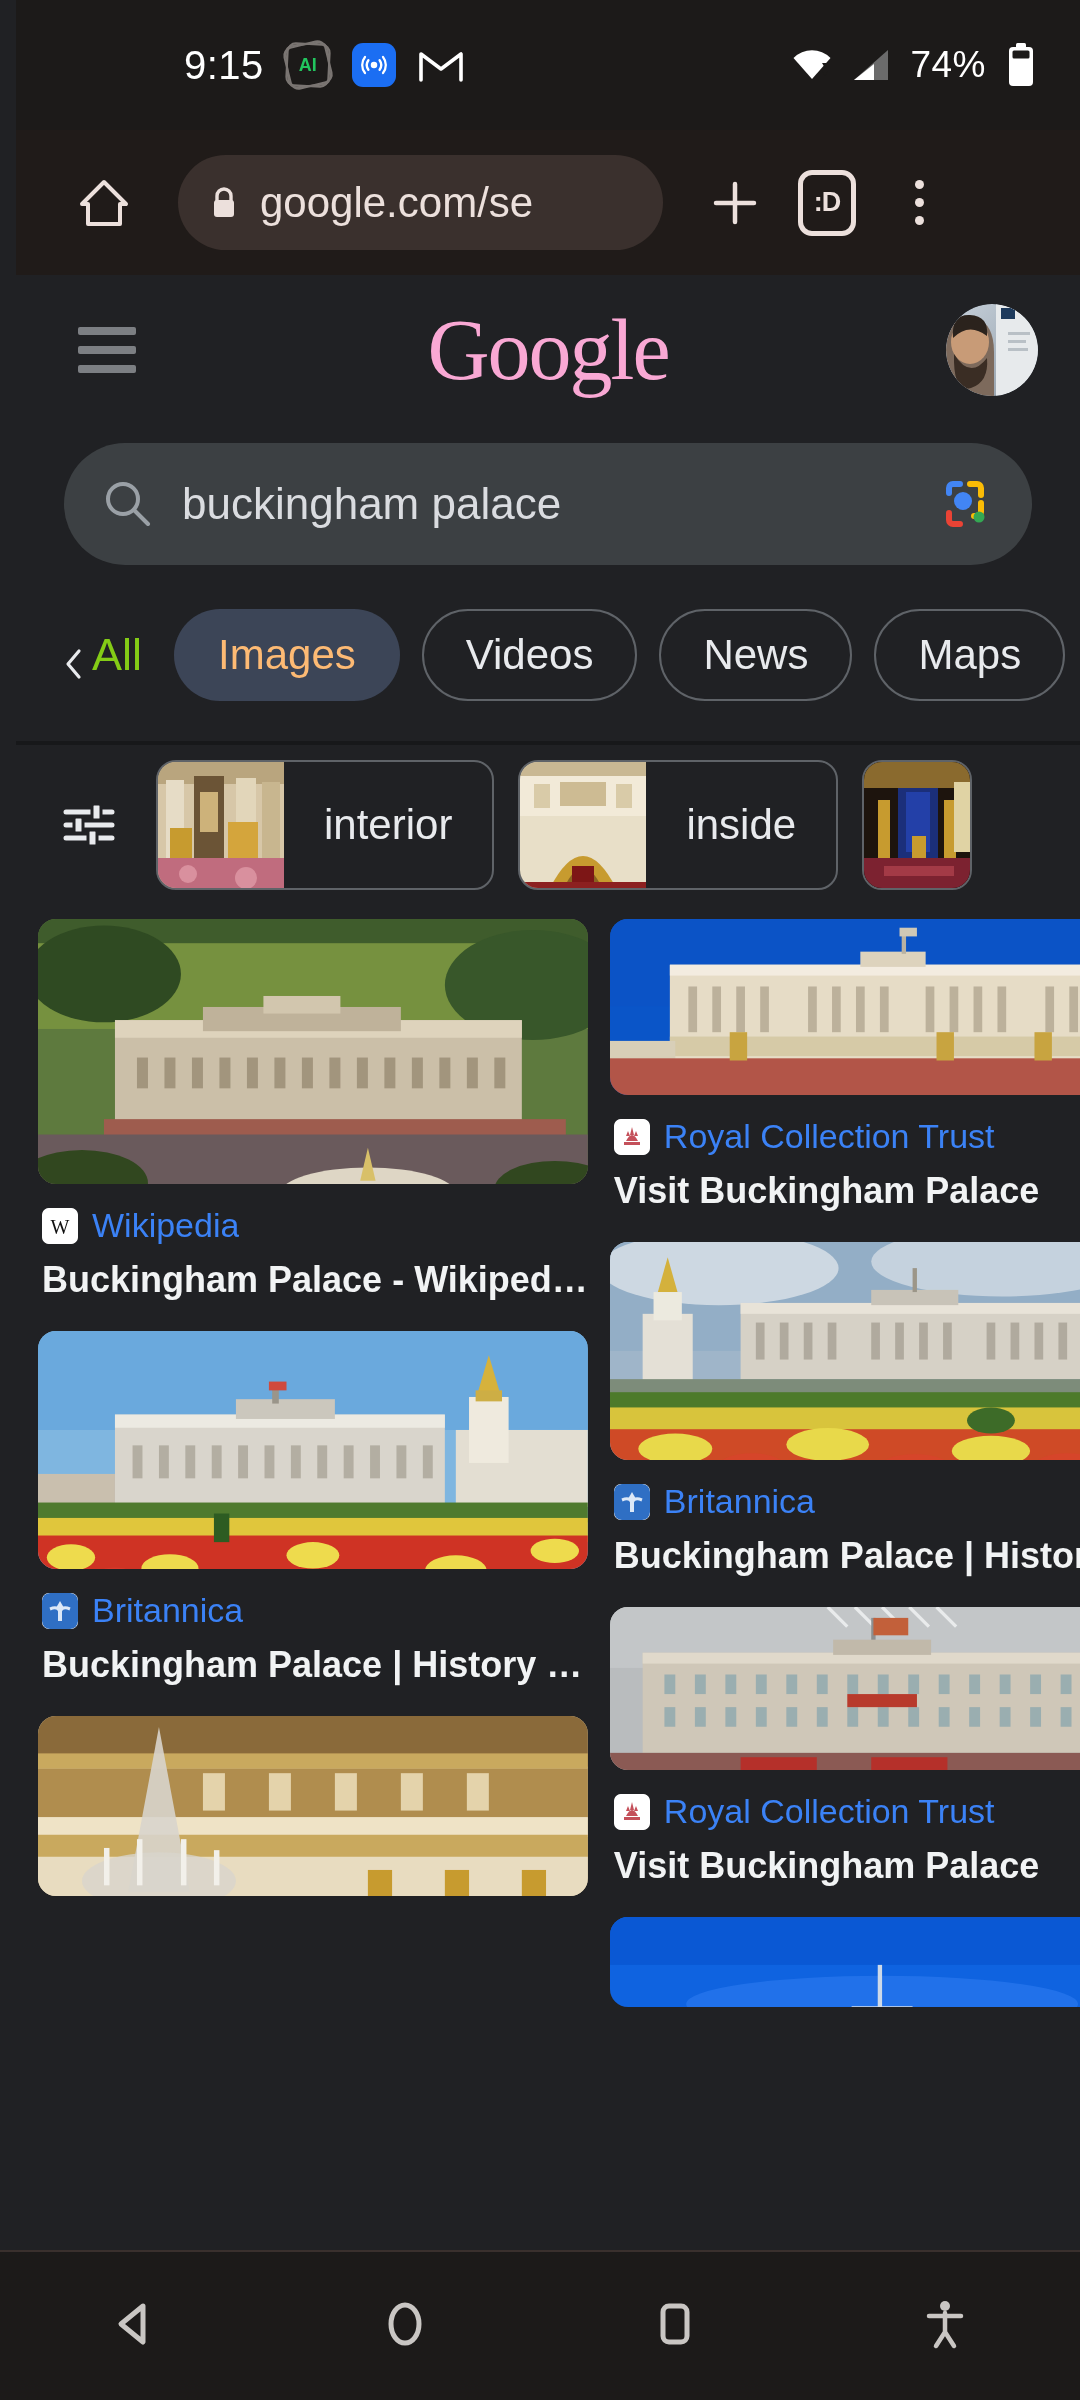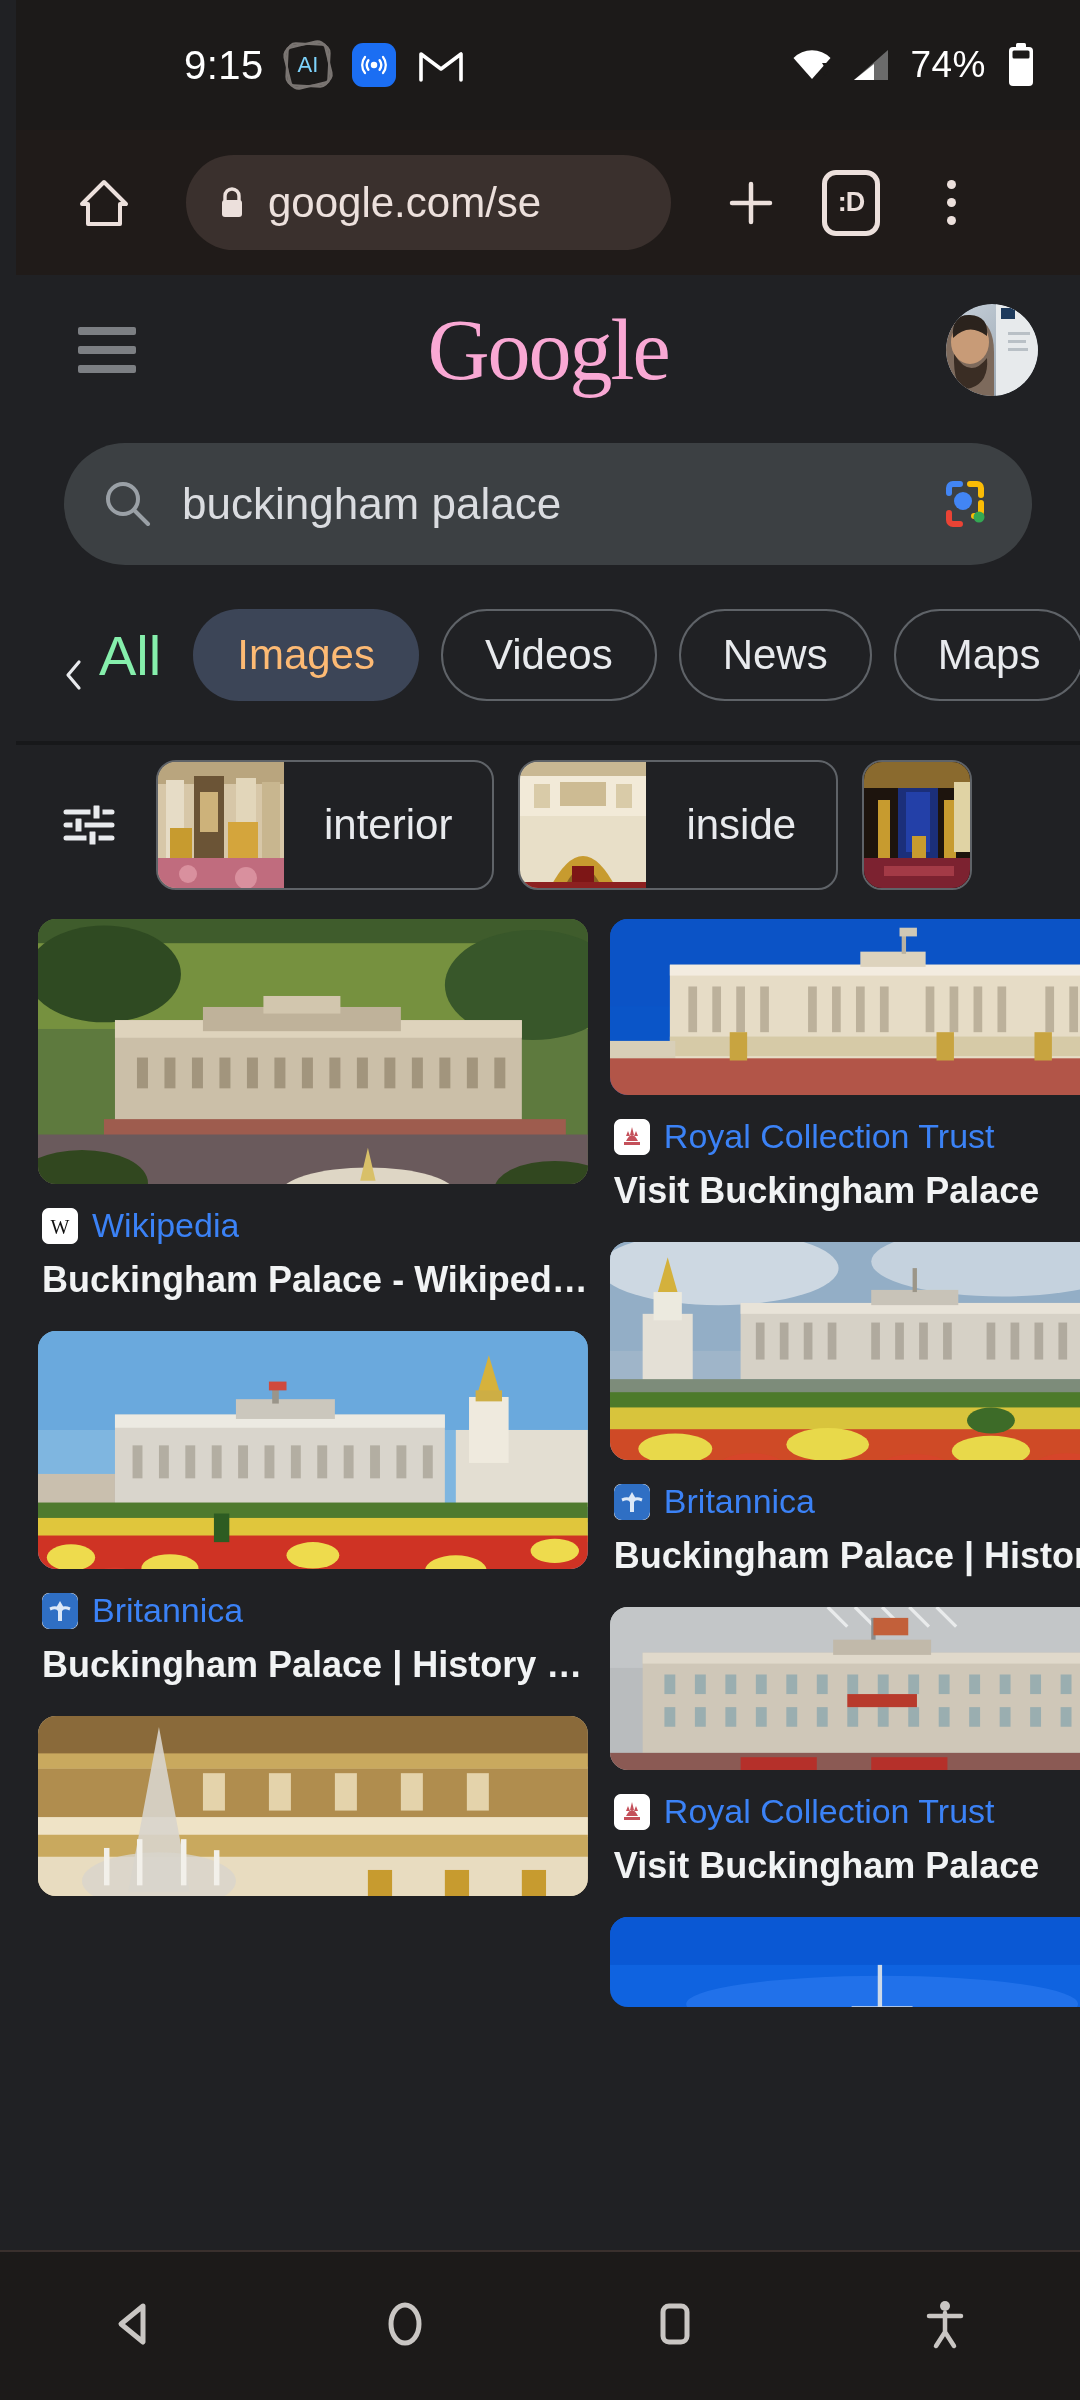--- a/index.html
+++ b/index.html
@@ -17,35 +17,35 @@
     display:flex; align-items:center;
   }
   .sb-left { position:absolute; left:168px; top:0; height:130px; display:flex; align-items:center; gap:22px; }
   .sb-time { color:#ffffff; font-size:40px; letter-spacing:0.5px; }
   .ai-icon { width:44px; height:44px; position:relative; }
   .ai-icon .sq { position:absolute; inset:0; border:2px solid #7a7572; border-radius:9px; }
   .ai-icon .sq:nth-child(1){ transform:rotate(-14deg); }
   .ai-icon .sq:nth-child(2){ transform:rotate(-6deg); }
   .ai-icon .sq:nth-child(3){ transform:rotate(3deg); }
   .ai-icon .lbl { position:absolute; inset:0; display:flex; align-items:center; justify-content:center;
-                  color:#7dd3fc; font-size:22px; font-weight:normal; }
+                  color:#22c55e; font-size:18px; font-weight:bold; }
   .cast-icon { width:44px; height:44px; background:#1b6ef3; border-radius:11px;
                display:flex; align-items:center; justify-content:center; }
   .gmail-icon { width:46px; height:38px; display:flex; align-items:center; justify-content:center; }
 
   .sb-right { position:absolute; right:44px; top:0; height:130px; display:flex; align-items:center; gap:20px; }
   .wifi-icon { width:40px; height:32px; position:relative; }
   .sig-icon { width:38px; height:32px; position:relative; }
   .sb-batt-text { color:#fff; font-size:37px; letter-spacing:0.5px; }
   .batt-icon { width:30px; height:44px; position:relative; }
 
   
   .browserbar {
     height:145px; background:#201b19; display:flex; align-items:center;
-    padding:0 30px; gap:12px; position:relative;
+    padding:0 30px; gap:4px; position:relative;
   }
   .home-btn { width:80px; height:80px; display:flex; align-items:center; justify-content:center;
               margin-left:18px; }
   .omnibox {
     flex:0 0 auto; width:485px; height:95px; background:#3a302d; border-radius:48px;
     display:flex; align-items:center; padding:0 32px; gap:22px; margin-left:30px;
   }
   .lock-icon { width:28px; height:34px; position:relative; flex:0 0 auto; }
   .omni-url { color:#ece0dc; font-size:42px; white-space:nowrap; overflow:hidden; }
   .tb-btn { width:88px; height:88px; display:flex; align-items:center; justify-content:center; flex:0 0 auto; }
@@ -80,21 +80,21 @@
   }
   .mag-icon { width:52px; height:52px; flex:0 0 auto; }
   .searchtext { flex:1; color:#dadce0; font-size:44px; white-space:nowrap; overflow:hidden; }
   .lens-icon { width:58px; height:58px; flex:0 0 auto; position:relative; }
 
   
   .tabstrip {
     display:flex; align-items:center; gap:22px; padding:0 48px; height:120px; margin-top:30px;
     overflow:hidden;
   }
-  .tab-all { display:flex; align-items:center; gap:17px; color:#86efac; font-size:56px; padding-right:10px; }
+  .tab-all { display:flex; align-items:center; gap:10px; color:#84cc16; font-size:45px; padding-right:10px; }
   .chev-left { width:18px; height:32px; position:relative; flex:0 0 auto; }
   .tab {
     height:92px; padding:0 42px; border-radius:46px; border:2px solid #5f6368;
     display:flex; align-items:center; justify-content:center;
     color:#e8eaed; font-size:42px; white-space:nowrap; flex:0 0 auto;
   }
   .tab.active { background:#3c4557; border-color:transparent; color:#fdba74; }
   .tab.cut { width:46px; padding:0; overflow:hidden; }
 
   .divider { height:4px; background:#17181a; margin-top:26px; }

